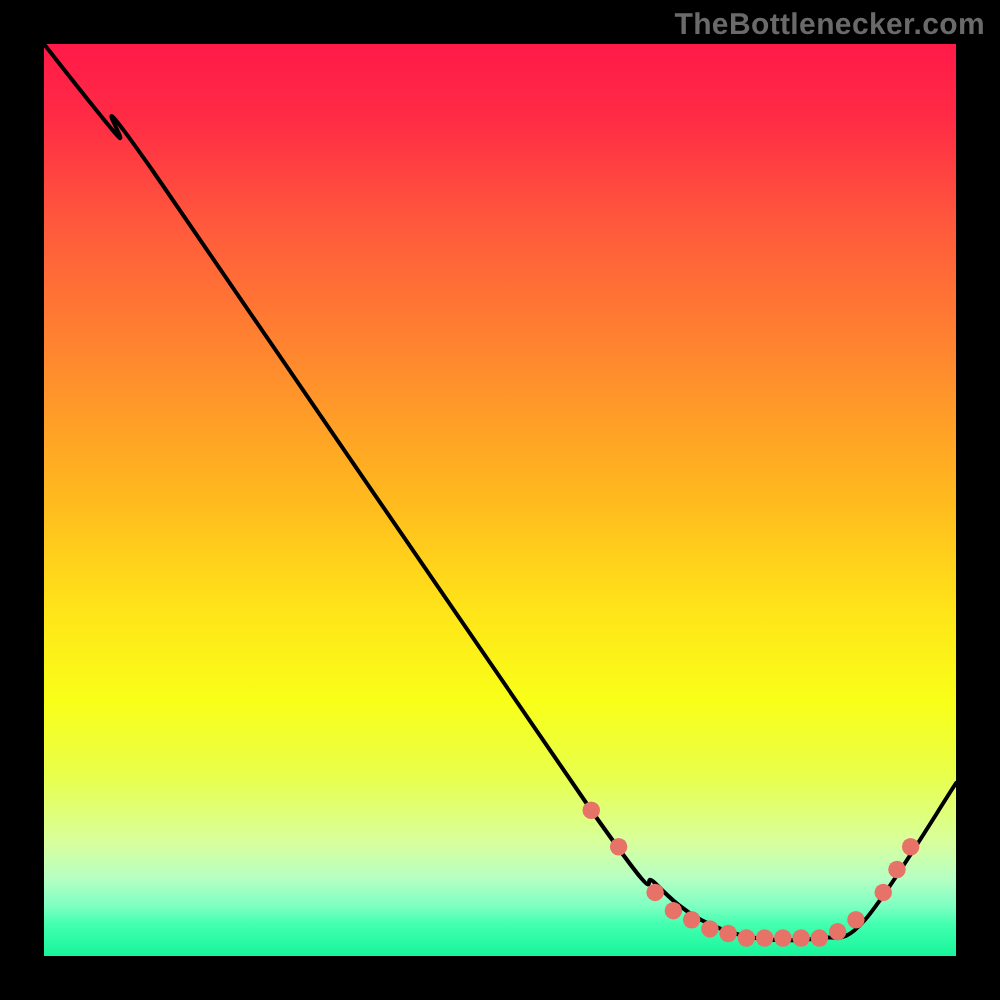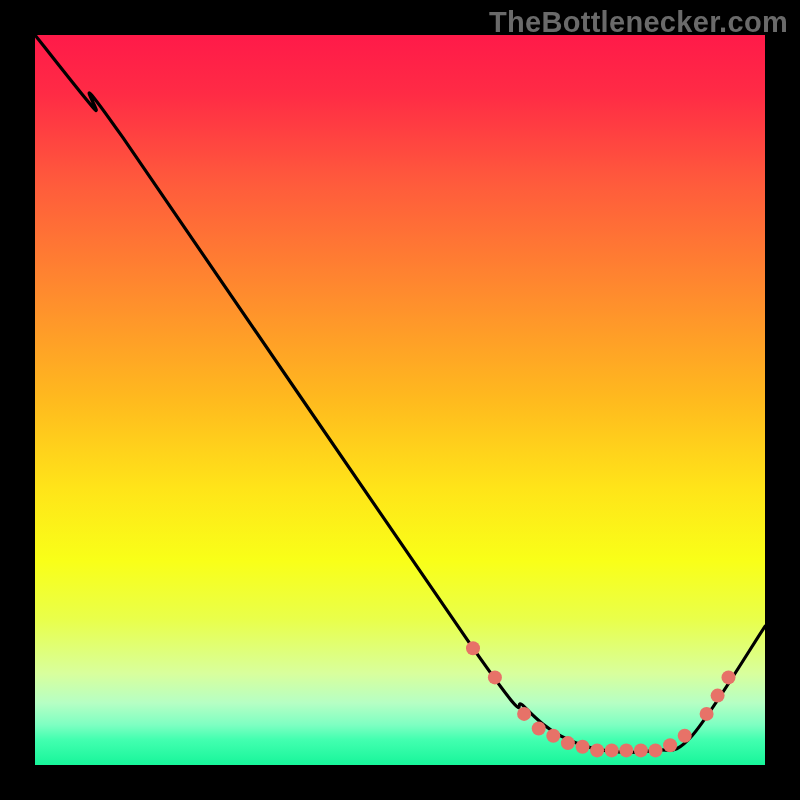--- a/index.html
+++ b/index.html
@@ -22,21 +22,21 @@
     left: 35px;
     top: 35px;
     width: 730px;
     height: 730px;
     overflow: hidden;
   }
   .watermark {
     position: absolute;
     top: 6px;
     right: 12px;
-    font-size: 29px;
+    font-size: 24px;
     font-weight: 600;
     color: #6a6a6a;
     letter-spacing: 0.3px;
     user-select: none;
   }
 </style>
 </head>
 <body>
 
 <div class="stage">

